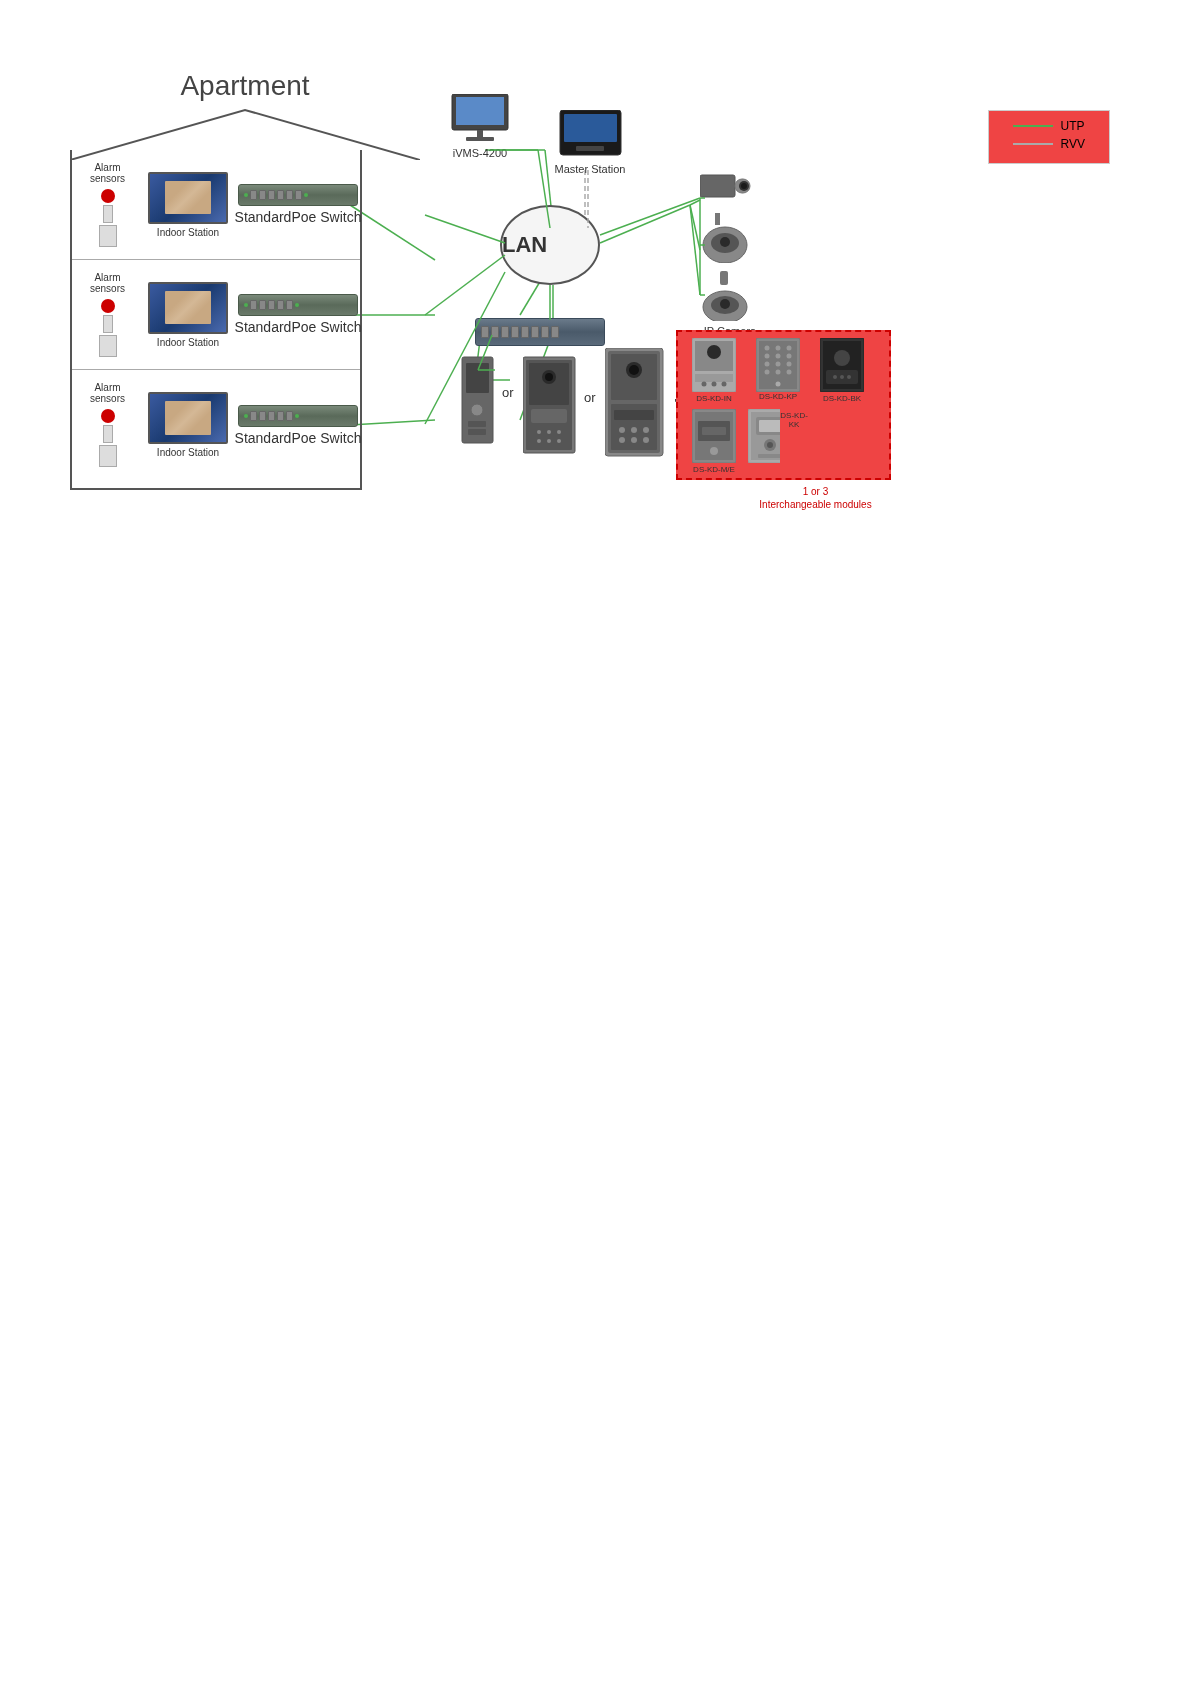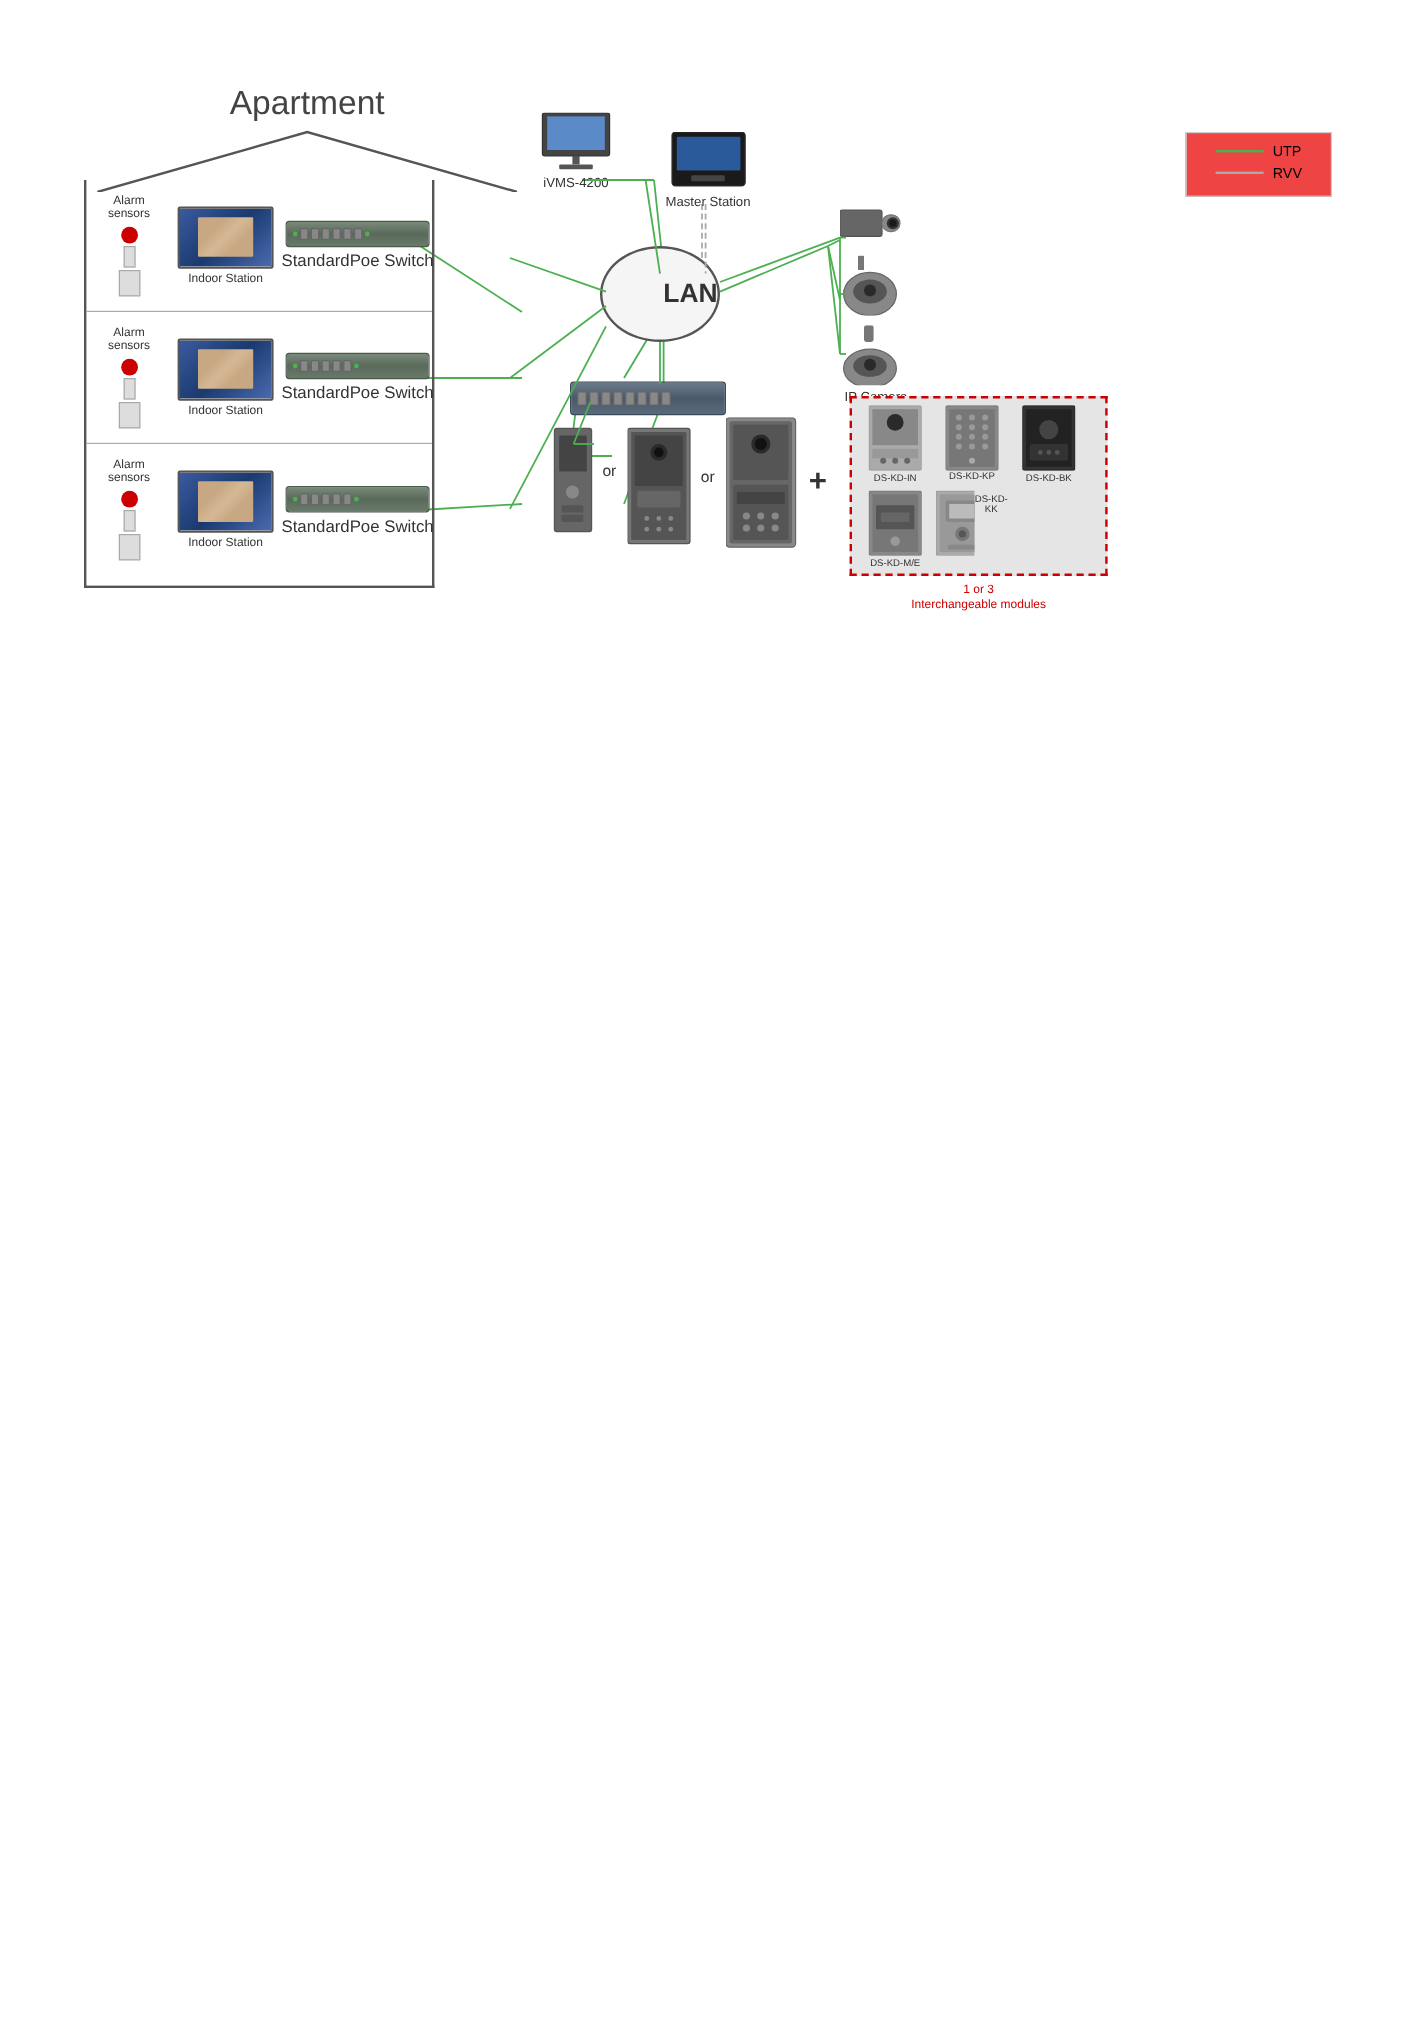--- a/index.html
+++ b/index.html
@@ -175,21 +175,21 @@
       position: absolute;
       top: 155px;
       left: 460px;
       width: 100px;
       height: 80px;
       border-radius: 50%;
       border: 2px solid #555;
       background: #f5f5f5;
       display: flex;
       align-items: center;
-      justify-content: flex-end;
+      justify-content: flex-start;
       font-size: 22px;
       font-weight: bold;
       color: #333;
     }
     .center-switch-body {
       width: 130px;
       height: 28px;
       background: linear-gradient(180deg, #6a7a8a 0%, #4a5a6a 50%, #5a6a7a 100%);
       border-radius: 3px;
       border: 1px solid #3a4a5a;
@@ -254,21 +254,21 @@
     <div class="legend-item">
       <div class="legend-line legend-utp"></div>
       <span>UTP</span>
     </div>
     <div class="legend-item">
       <div class="legend-line legend-rvv"></div>
       <span>RVV</span>
     </div>
   </div>
 
-  <div style="position:absolute; top:55px; left:41px; width:350px;text-decoration:underline;">
+  <div style="position:absolute; top:55px; left:30px; width:350px;text-decoration:underline;">
     
     <svg width="350" height="55">
       <polyline points="0,55 175,5 350,55" fill="none" stroke="#555" stroke-width="2"></polyline>
     </svg>
     
     <div style="position:absolute; top:-35px; left:0; width:350px; text-align:center; font-size:28px; color:#444;">Apartment</div>
   </div>
 
   <div class="apartment-box">
 
@@ -493,21 +493,21 @@
       <circle cx="29" cy="82" r="3" fill="#888"></circle>
       <circle cx="41" cy="82" r="3" fill="#888"></circle>
       <circle cx="17" cy="92" r="3" fill="#888"></circle>
       <circle cx="29" cy="92" r="3" fill="#888"></circle>
       <circle cx="41" cy="92" r="3" fill="#888"></circle>
     </svg>
   </div>
 
   <div style="position:absolute; top:335px; left:634px; font-size:26px; color:#333; font-weight:bold;">+</div>
 
-  <div style="position:absolute; top:280px; left:668px; width:215px; height:150px; border:2px dashed #cc0000; padding:6px; background:#e5e5e5;">
+  <div style="position:absolute; top:280px; left:636px; width:215px; height:150px; border:2px dashed #cc0000; padding:6px; background:#ef4444;">
 
     <div style="display:flex; gap:4px; margin-bottom:6px;">
 
       <div style="display:flex;flex-direction:column;align-items:center;width:60px;">
         <svg width="44" height="54">
           <rect x="0" y="0" width="44" height="54" rx="2" fill="#aaa" stroke="#999"></rect>
           <rect x="3" y="3" width="38" height="30" fill="#888"></rect>
           <circle cx="22" cy="14" r="7" fill="#2a2a2a"></circle>
           <rect x="3" y="36" width="38" height="8" fill="#999"></rect>
           <circle cx="12" cy="46" r="2.5" fill="#666"></circle>

